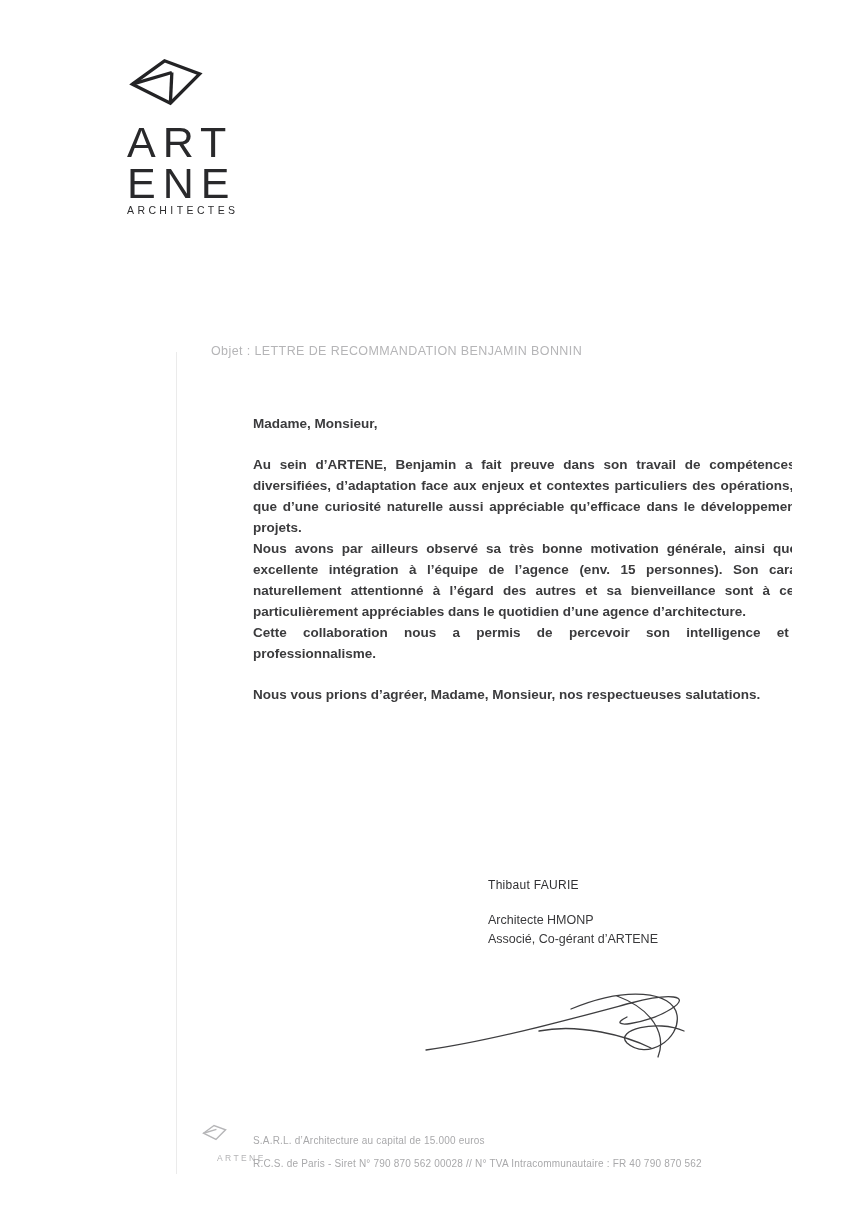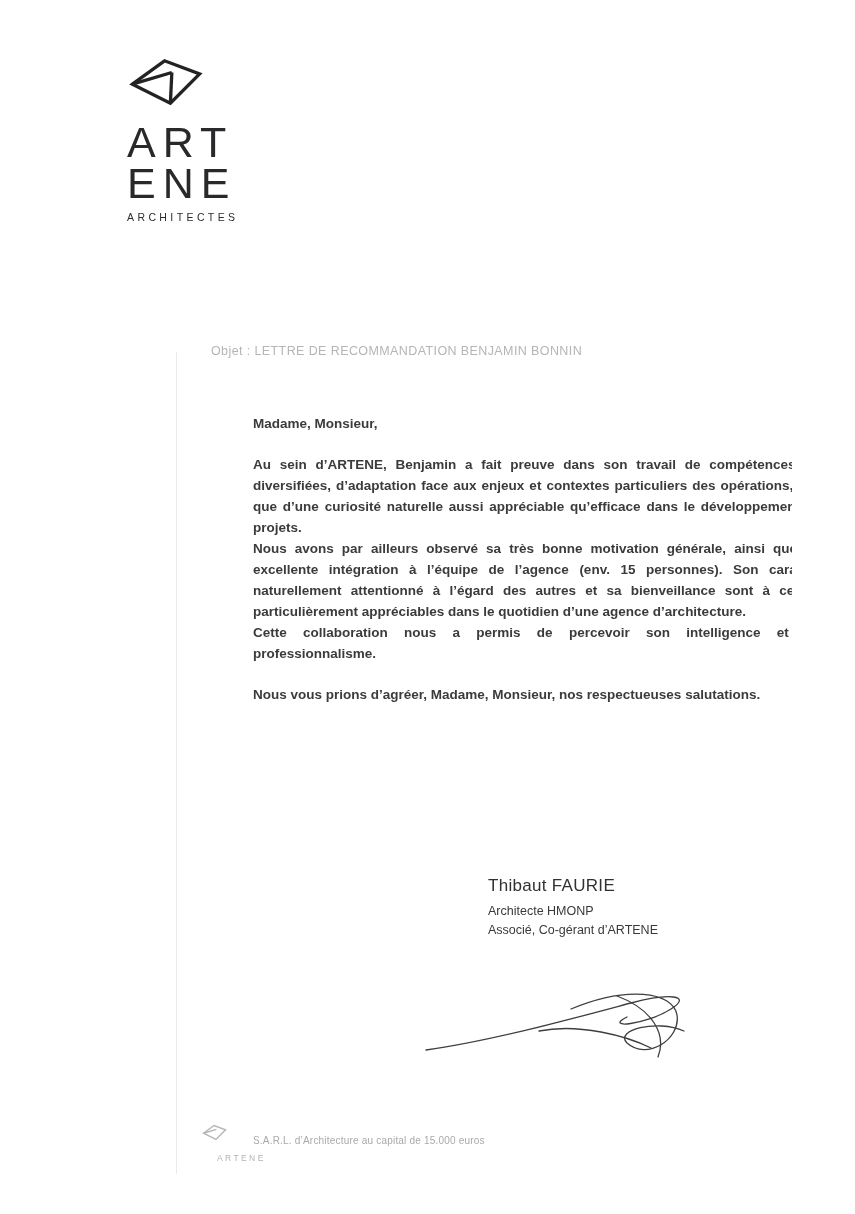--- a/index.html
+++ b/index.html
@@ -12,39 +12,39 @@
     color: #3b3b3d;
     overflow: hidden;
     margin: 0 auto;
   }
 
   
   .logo-block { position: absolute; left: 64px; top: 56px; }
   .logo-icon { width: 76px; height: 52px; display: block; margin-left: 1px; }
   .logo-icon path { fill: none; stroke: #232325; stroke-width: 4.5; stroke-linejoin: miter; }
   .wordmark { margin-top: 14px; font-size: 43px; line-height: 41px; letter-spacing: 7px; color: #29292b; font-weight: 400; }
-  .logo-subtitle { margin-top: 7px; font-size: 10.5px; letter-spacing: 3.4px; color: #2c2c2e; }
+  .logo-subtitle { font-size: 10.5px; letter-spacing: 3.4px; color: #2c2c2e; }
 
   
   .fold-line { position: absolute; left: 113px; top: 352px; width: 1px; height: 822px; background: rgba(60,60,60,0.10); }
 
   
   .subject { position: absolute; left: 148px; top: 344px; font-size: 12.5px; letter-spacing: 0.4px; color: #b5b5b7; }
 
   
   .body-text { position: absolute; left: 190px; top: 413px; width: 576px; font-size: 13.5px; line-height: 21px; color: #3b3b3d; }
   .body-text p { margin: 0; text-align: justify; font-weight: bold; }
   .salutation { text-align: left !important; }
   .p-first { margin-top: 59px !important; }
   .p-gap { margin-top: 20px !important; }
   .closing { margin-top: 20px !important; text-align: left !important; }
 
   
   .signatory { position: absolute; left: 425px; top: 876px; font-size: 12.5px; line-height: 19px; color: #39393b; }
-  .signatory .name { font-size: 17px; letter-spacing: 0.3px; margin-bottom: 7px; color: #313133; }
+  .signatory .name { font-size: 12px; letter-spacing: 0.3px; margin-bottom: 16px; color: #313133; }
 
   
   .signature-svg { position: absolute; left: 356px; top: 978px; width: 300px; height: 94px; }
   .signature-svg path { fill: none; stroke: #3e3e40; stroke-width: 1.3; stroke-linecap: round; }
 
   
   .footer-brand { position: absolute; left: 126px; top: 1124px; width: 50px; text-align: center; }
   .footer-brand svg { width: 25px; height: 17px; }
   .footer-brand svg path { fill: none; stroke: #b6b6b8; stroke-width: 6; }
   .footer-brand .brand-label { margin-top: 8px; font-size: 8.5px; letter-spacing: 2.4px; color: #b4b4b6; margin-left: 28px; }
@@ -112,20 +112,21 @@
   <div class="footer-brand">
     <svg viewBox="0 0 104 70" aria-hidden="true">
       <path d="M6 38 L50 6 L98 24 L58 64 Z"></path>
       <path d="M6 38 L60 22"></path>
     </svg>
     <div class="brand-label">ARTENE</div>
   </div>
 
   <div class="legal">
     <div>S.A.R.L. d’Architecture au capital de 15.000 euros</div>
+    <div>R.C.S. de Paris - Siret N° 790 870 562 00028   // N° TVA Intracommunautaire : FR 40 790 870 562</div>
   </div>
 
   <div class="contact-sidebar">
     <div class="line">60-62, rue d’Hauteville – 75010 PARIS</div>
     <div class="line">
       <span>+33 (0)1 40 30 56 00</span><span class="gap"></span><span>agence@artene.fr</span><span class="gap"></span><span class="site">artene.fr</span>
     </div>
   </div>
 
 </div>

